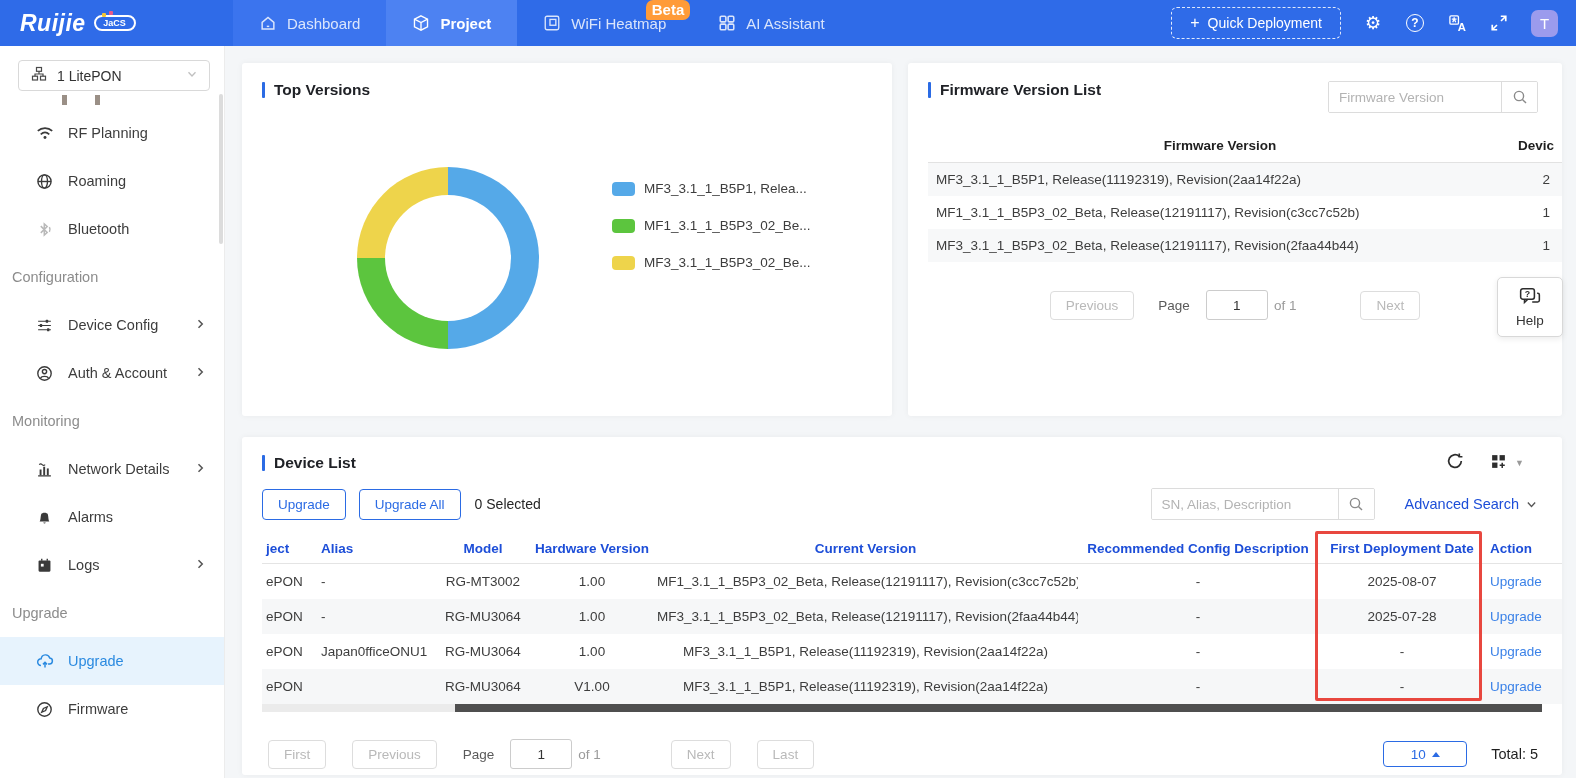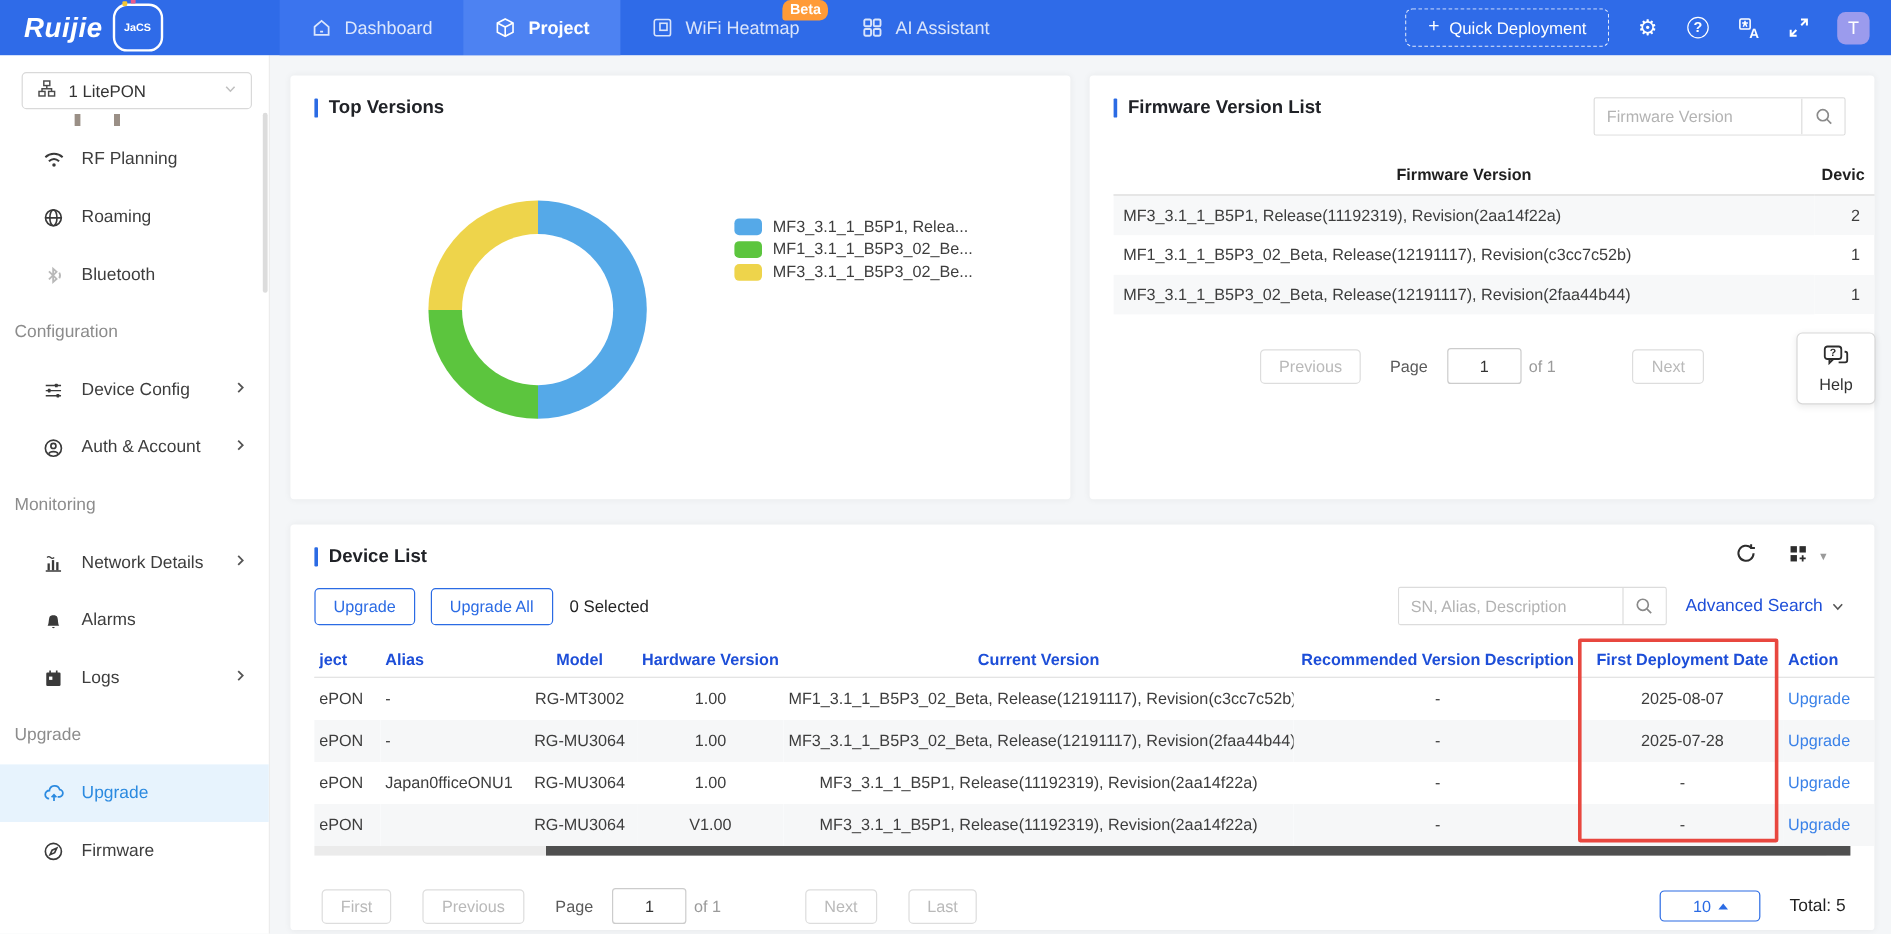--- a/index.html
+++ b/index.html
@@ -4,32 +4,32 @@
 <style>
   * { margin:0; padding:0; box-sizing:border-box; }
   html,body { width:1576px; height:778px; overflow:hidden;
     font-family:"Liberation Sans", sans-serif; background:#f4f6f8; color:#333; }
 
   
   .header { position:absolute; top:0; left:0; width:1576px; height:46px;
     background:#2f6be8; display:flex; align-items:center; color:#fff; z-index:50; }
   .logo { display:flex; align-items:center; gap:8px; padding:0 20px; width:225px; }
   .logo-text { font-size:23px; font-weight:bold; font-style:italic; letter-spacing:.5px; }
-  .logo-cloud { position:relative; width:42px; height:40px; border:2px solid #fff; border-radius:12px;
+  .logo-cloud { position:relative; width:42px; height:16px; border:2px solid #fff; border-radius:12px;
     display:flex; align-items:center; justify-content:center; font-size:9px; font-weight:bold; }
   .logo-cloud i { position:absolute; top:-4px; left:6px; width:4px; height:4px; background:#f3c635; border-radius:1px; }
   .logo-cloud b { position:absolute; top:-6px; left:13px; width:4px; height:4px; background:#e85a8a; border-radius:1px; }
   .nav { display:flex; align-items:stretch; height:46px; margin-left:8px; }
   .nav-item { display:flex; align-items:center; gap:10px; padding:0 26px; font-size:15px;
     color:rgba(255,255,255,.82); cursor:pointer; position:relative; }
   .nav-item.shaded { background:#3b74ee; }
   .nav-item.active { background:#4d82f2; color:#fff; font-weight:bold; }
   .nav-item svg { display:block; }
   .beta-badge { position:absolute; top:0; right:2px; background:#ff9b38; color:#fff;
-    font-size:12px; font-weight:bold; padding:1px 6px 2px; border-radius:7px 7px 7px 2px; }
+    font-size:15px; font-weight:bold; padding:1px 6px 2px; border-radius:7px 7px 7px 2px; }
   .header-right { margin-left:auto; display:flex; align-items:center; gap:22px; padding-right:18px; }
   .quick-deploy { display:flex; align-items:center; gap:8px; border:1px dashed rgba(255,255,255,.85);
     border-radius:6px; padding:6px 18px; font-size:14px; color:#fff; background:transparent; cursor:pointer; }
   .hicon { width:20px; height:20px; display:flex; align-items:center; justify-content:center;
     color:#fff; font-size:18px; cursor:pointer; }
   .help-circle { width:18px; height:18px; border:1.6px solid #fff; border-radius:50%;
     font-size:12px; font-weight:bold; display:flex; align-items:center; justify-content:center; }
   .avatar { width:27px; height:27px; background:#9b9bed; border-radius:7px; color:#fff;
     font-size:15px; display:flex; align-items:center; justify-content:center; cursor:pointer; }
 
@@ -57,21 +57,21 @@
   .main { position:absolute; top:46px; left:225px; right:0; bottom:0; background:#f4f6f8; }
   .card { position:absolute; background:#fff; border-radius:3px; box-shadow:0 0 6px rgba(0,0,0,.05); }
   .card-title { display:flex; align-items:center; gap:9px; font-size:15.5px; font-weight:bold; color:#202227; }
   .tbar { width:3px; height:16px; background:#2b6be4; border-radius:1px; }
 
   
   .card-top-versions { left:17px; top:17px; width:650px; height:353px; padding:18px 20px; }
   .donut { position:absolute; left:115px; top:104px; width:182px; height:182px; border-radius:50%; }
   .donut::after { content:""; position:absolute; left:28px; top:28px; width:126px; height:126px;
     background:#fff; border-radius:50%; }
-  .legend { position:absolute; left:370px; top:118px; display:flex; flex-direction:column; gap:4px; }
+  .legend { position:absolute; left:370px; top:118px; display:flex; flex-direction:column; gap:22px; }
   .legend-item { display:flex; align-items:center; gap:9px; font-size:13.5px; color:#3d3d3d; }
   .legend-chip { width:23px; height:14px; border-radius:4px; }
 
   
   .card-firmware { left:683px; top:17px; width:654px; height:353px; padding:18px 0 18px 20px; overflow:hidden; }
   .fw-head { display:flex; align-items:flex-start; }
   .search-box { display:flex; height:32px; border:1px solid #dcdcdc; border-radius:2px; background:#fff; overflow:hidden; }
   .search-box input { border:none; outline:none; padding:0 10px; font-size:13.5px; width:172px;
     color:#333; font-family:inherit; }
   .search-box input::placeholder { color:#b3b3b3; }
@@ -104,21 +104,21 @@
   
   .card-devices { left:17px; top:391px; width:1320px; height:338px; padding:15px 0 0 20px; }
   .dl-head { display:flex; align-items:center; }
   .dl-head-icons { margin-left:auto; display:flex; align-items:center; gap:26px; padding-right:38px; color:#2d2d2d; }
   .caret-sm { color:#9a9a9a; font-size:9px; margin-left:-18px; }
   .dl-toolbar { display:flex; align-items:center; margin-top:14px; padding-right:24px; }
   .btn-outline { border:1px solid #2b6be4; color:#2b6be4; background:#fff; border-radius:4px;
     padding:7px 15px; font-size:13.5px; cursor:pointer; font-family:inherit; }
   .btn-outline + .btn-outline { margin-left:13px; }
   .selected-txt { margin-left:14px; font-size:14px; color:#262626; }
-  .dl-toolbar .right { margin-left:auto; display:flex; align-items:center; gap:16px; }
+  .dl-toolbar .right { margin-left:auto; display:flex; align-items:center; gap:30px; }
   .adv-search { font-size:14.5px; color:#1d4ed8; display:flex; align-items:center; gap:6px; cursor:pointer; }
   .dev-wrap { position:relative; margin-top:14px; padding-right:20px; }
   .dev-table { width:1300px; font-size:13.5px; table-layout:fixed; }
   .dev-table th { font-weight:bold; color:#1d4ed8; padding:7px 4px; text-align:center;
     white-space:nowrap; overflow:hidden; border-bottom:1px solid #e4e4e4; }
   .dev-table td { padding:10px 4px; color:#3d3d3d; text-align:center; white-space:nowrap; overflow:hidden; }
   .dev-table tr.striped td { background:#f6f7f8; }
   .dev-table th.l, .dev-table td.l { text-align:left; }
   .link { color:#3b82e8; cursor:pointer; }
   .hscroll { position:relative; height:8px; background:#ebebeb; margin-right:20px; }
@@ -493,21 +493,21 @@
             <col style="width:168px;">
             <col style="width:76px;">
         </colgroup>
         <thead>
           <tr>
             <th class="l">ject</th>
             <th class="l">Alias</th>
             <th>Model</th>
             <th>Hardware Version</th>
             <th>Current Version</th>
-            <th>Recommended Version Description</th>
+            <th>Recommended Config Description</th>
             <th>First Deployment Date</th>
             <th class="l">Action</th>
           </tr>
         </thead>
         <tbody>
           <tr>
             <td class="l">ePON</td>
             <td class="l">-</td>
             <td>RG-MT3002</td>
             <td>1.00</td>

